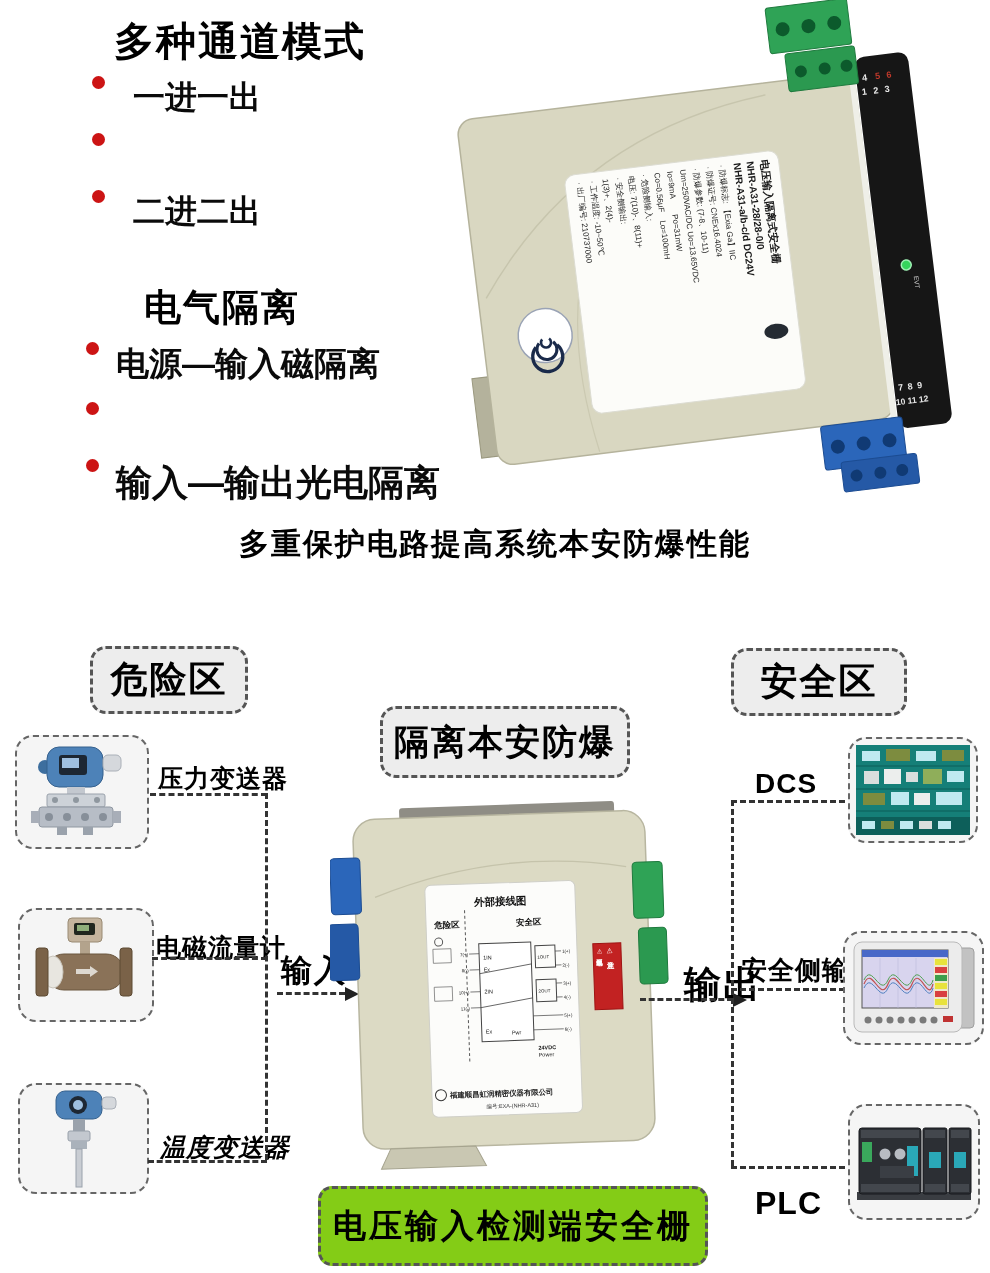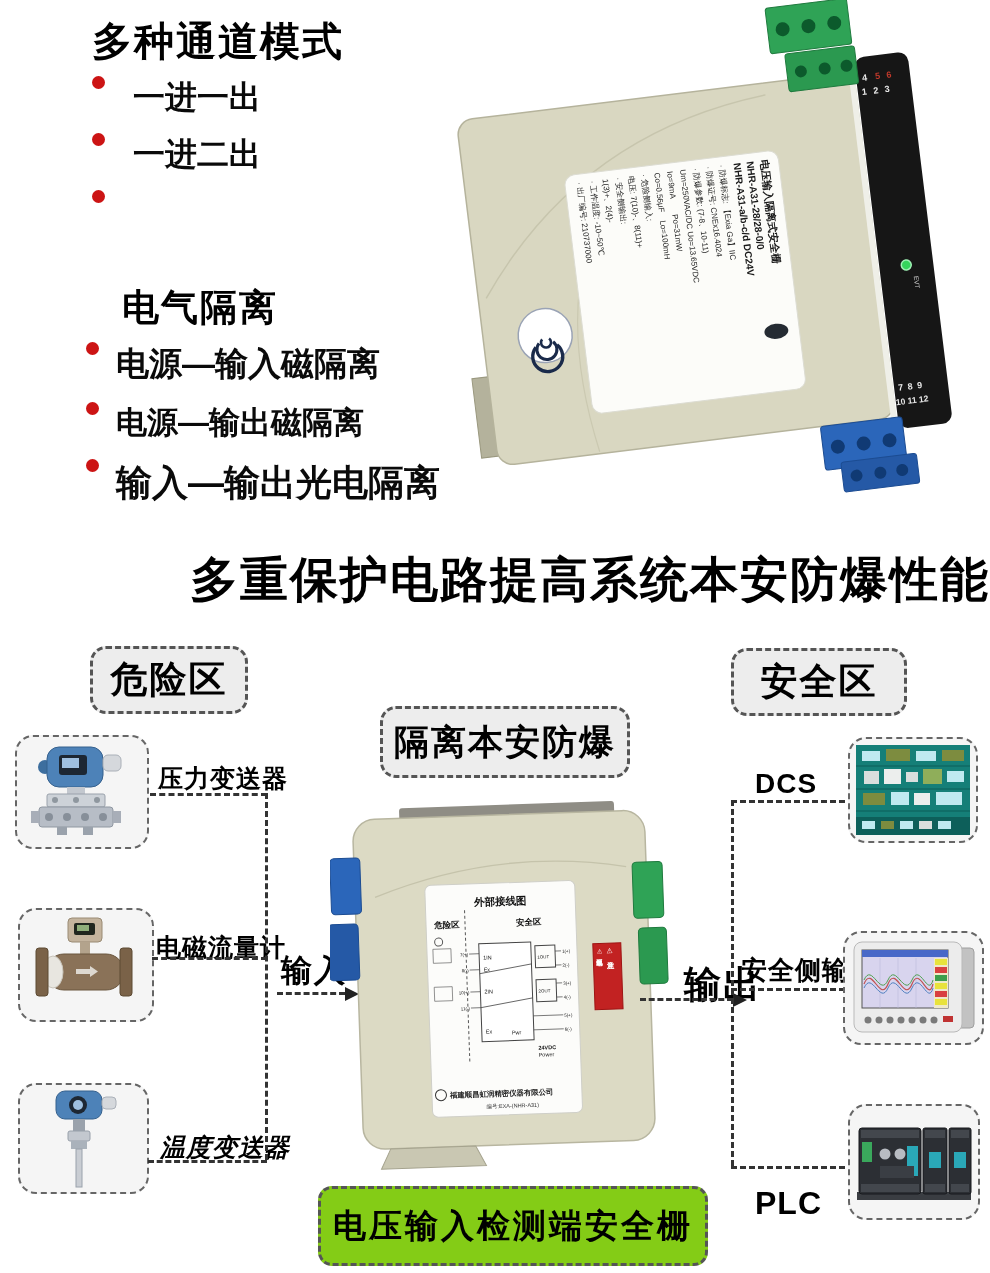--- a/index.html
+++ b/index.html
@@ -1,21 +1,21 @@
 <!DOCTYPE html>
 <html><head>
 <meta charset="utf-8">
 <style>
   html,body{margin:0;padding:0;}
   body{
     width:990px;height:1273px;position:relative;background:#ffffff;overflow:hidden;
     font-family:"Liberation Sans","DejaVu Sans",sans-serif;color:#111;
   }
   .abs{position:absolute;}
-  .feat-head{font-weight:800;color:#000;letter-spacing:2px;}
+  .feat-head{font-weight:800;color:#000;letter-spacing:2px;margin-left:22px;}
   .feat-row{display:flex;align-items:flex-start;}
   .dot{width:13px;height:13px;border-radius:50%;background:#cc1414;flex:0 0 auto;}
   .feat-item{font-weight:700;color:#0a0a0a;}
   .headline{width:100%;text-align:center;font-weight:800;letter-spacing:2px;color:#000;}
   .zone-box{background:#ededed;border:3px dashed #555;border-radius:16px;
     display:flex;align-items:center;justify-content:center;font-weight:800;color:#000;letter-spacing:2px;}
   .dev-box{background:#f5f5f5;border:2px dashed #666;border-radius:18px;
     display:flex;align-items:center;justify-content:center;}
   .dev-label{font-weight:800;color:#000;letter-spacing:1px;}
   .dash-h{height:0;border-top:3px dashed #333;}
@@ -43,35 +43,34 @@
 <body>
 
 <div class="abs feat-head" style="left:92px;top:14px;font-size:40px;">多种通道模式</div>
 
 <div class="abs feat-row" style="left:92px;top:76px;">
   <span class="dot"></span>
   <span class="feat-item" style="margin-left:28px;font-size:32px;">一进一出</span>
 </div>
 <div class="abs feat-row" style="left:92px;top:133px;">
   <span class="dot"></span>
-  <span class="feat-item" style="margin-left:28px;font-size:32px;">一进二出</span>
 </div>
 <div class="abs feat-row" style="left:92px;top:190px;">
   <span class="dot"></span>
+  <span class="feat-item" style="margin-left:28px;font-size:32px;">二进二出</span>
 </div>
 
 <div class="abs feat-head" style="left:122px;top:283px;font-size:37px;">电气隔离</div>
 
 <div class="abs feat-row" style="left:86px;top:342px;">
   <span class="dot"></span>
   <span class="feat-item" style="margin-left:17px;font-size:33px;">电源—输入磁隔离</span>
 </div>
 <div class="abs feat-row" style="left:86px;top:402px;">
   <span class="dot"></span>
-  <span class="feat-item" style="margin-left:17px;font-size:31px;">电源—输出磁隔离</span>
 </div>
 <div class="abs feat-row" style="left:86px;top:459px;">
   <span class="dot"></span>
   <span class="feat-item" style="margin-left:17px;font-size:36px;">输入—输出光电隔离</span>
 </div>
 
 <svg class="abs" style="left:443px;top:0;" width="547" height="512" viewBox="0 0 547 512">
   <g transform="translate(2,8) rotate(-7 272 250)">
 
     <rect x="14" y="340" width="18" height="80" fill="#b4b29c" stroke="#9a987f"></rect>
@@ -135,21 +134,21 @@
     <text class="term-num" x="438" y="92"><tspan>4</tspan><tspan class="term-red" dx="6">5 6</tspan></text>
     <text class="term-num" x="436" y="106">1 2 3</text>
 
     <circle cx="459" cy="280" r="5" fill="#35d45c" stroke="#9ff0b4" stroke-width="1.5"></circle>
     <text transform="translate(465,292) rotate(90)" font-size="6.5" fill="#cfcfcf">EVT</text>
     <text class="term-num" x="436" y="404" style="letter-spacing:1px">7 8 9</text>
     <text class="term-num" x="432" y="418" style="letter-spacing:0px;font-size:8.5px">10 11 12</text>
   </g>
 </svg>
 
-<div class="abs headline" style="top:548px;font-size:48px;text-align:right;">多重保护电路提高系统本安防爆性能</div>
+<div class="abs headline" style="top:524px;font-size:30px;">多重保护电路提高系统本安防爆性能</div>
 
 <div class="abs zone-box" style="left:90px;top:646px;width:152px;height:62px;font-size:37px;">危险区</div>
 <div class="abs zone-box" style="left:380px;top:706px;width:244px;height:66px;font-size:35px;">隔离本安防爆</div>
 <div class="abs zone-box" style="left:731px;top:648px;width:170px;height:62px;font-size:37px;">安全区</div>
 
 <div class="abs dev-box" style="left:15px;top:735px;width:130px;height:110px;">
   <svg width="118" height="98" viewBox="0 0 118 98">
     <circle cx="22" cy="24" r="7" fill="#3d6e9e"></circle>
     <rect x="24" y="4" width="56" height="40" rx="12" fill="#4d82b8" stroke="#35608d"></rect>
     <rect x="36" y="12" width="28" height="20" rx="3" fill="#1d2733"></rect>

